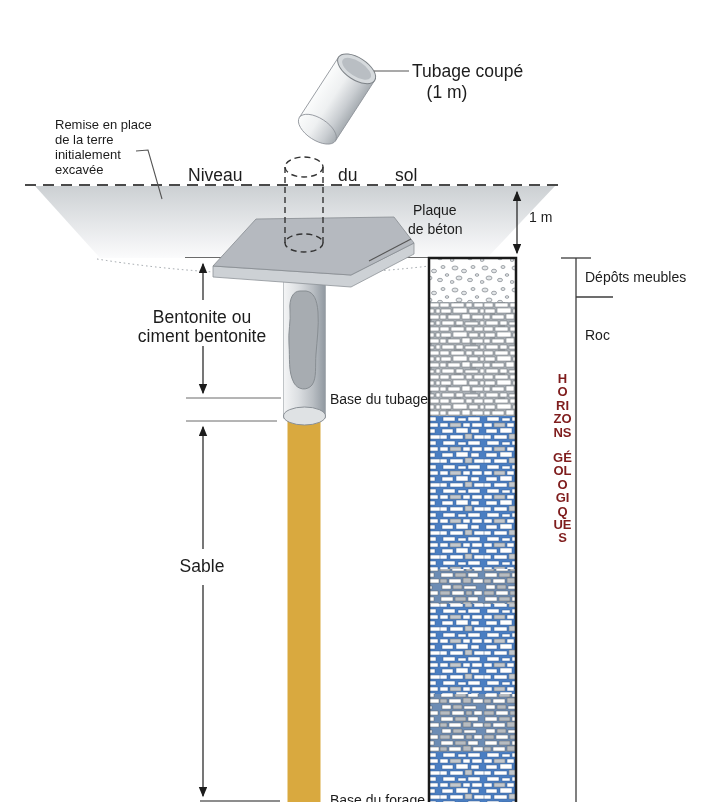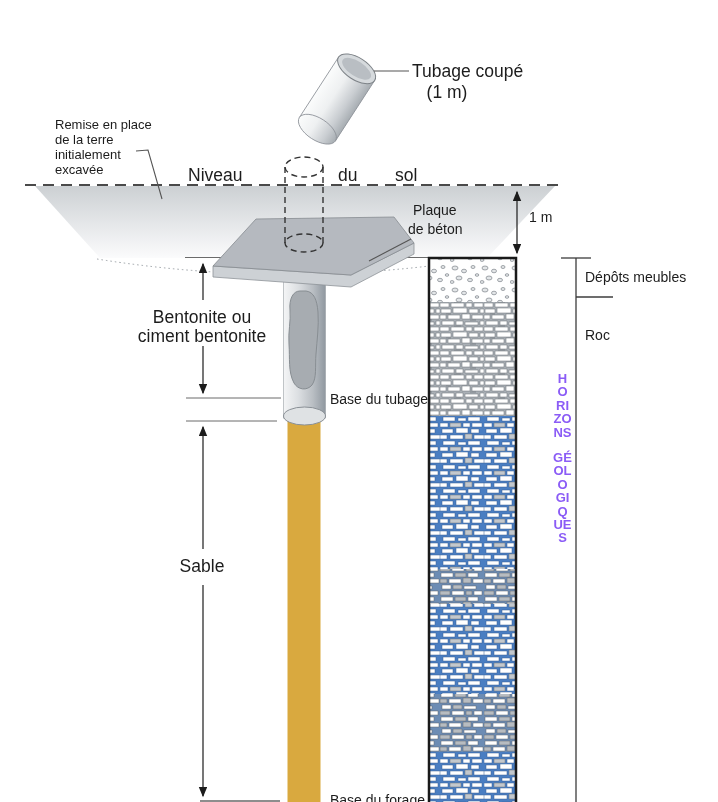--- a/index.html
+++ b/index.html
@@ -7,21 +7,21 @@
          font-family:"Liberation Sans", sans-serif;margin-top:44px;}
   #stage svg{position:absolute;left:0;top:0;}
   svg text{font-family:"Liberation Sans", sans-serif;fill:#1c1c1c;}
   .t17{font-size:17.5px;}
   .t14{font-size:14px;}
   .t13{font-size:13px;}
   .mid{text-anchor:middle;}
   .vertical-axis{
     position:absolute;left:553px;top:328px;width:19px;
     display:flex;flex-direction:column;gap:12px;
-    font-size:13px;font-weight:600;color:#8b5cf6;text-align:center;
+    font-size:13px;font-weight:600;color:#7f1d1d;text-align:center;
   }
   .vertical-axis span{display:block;word-break:break-all;line-height:13.4px;}
 </style>
 </head>
 <body>
 
 <div id="stage">
 <svg width="718" height="802" viewBox="0 0 718 802">
   <defs>
     <linearGradient id="gradGround" x1="0" y1="0" x2="0" y2="1">

